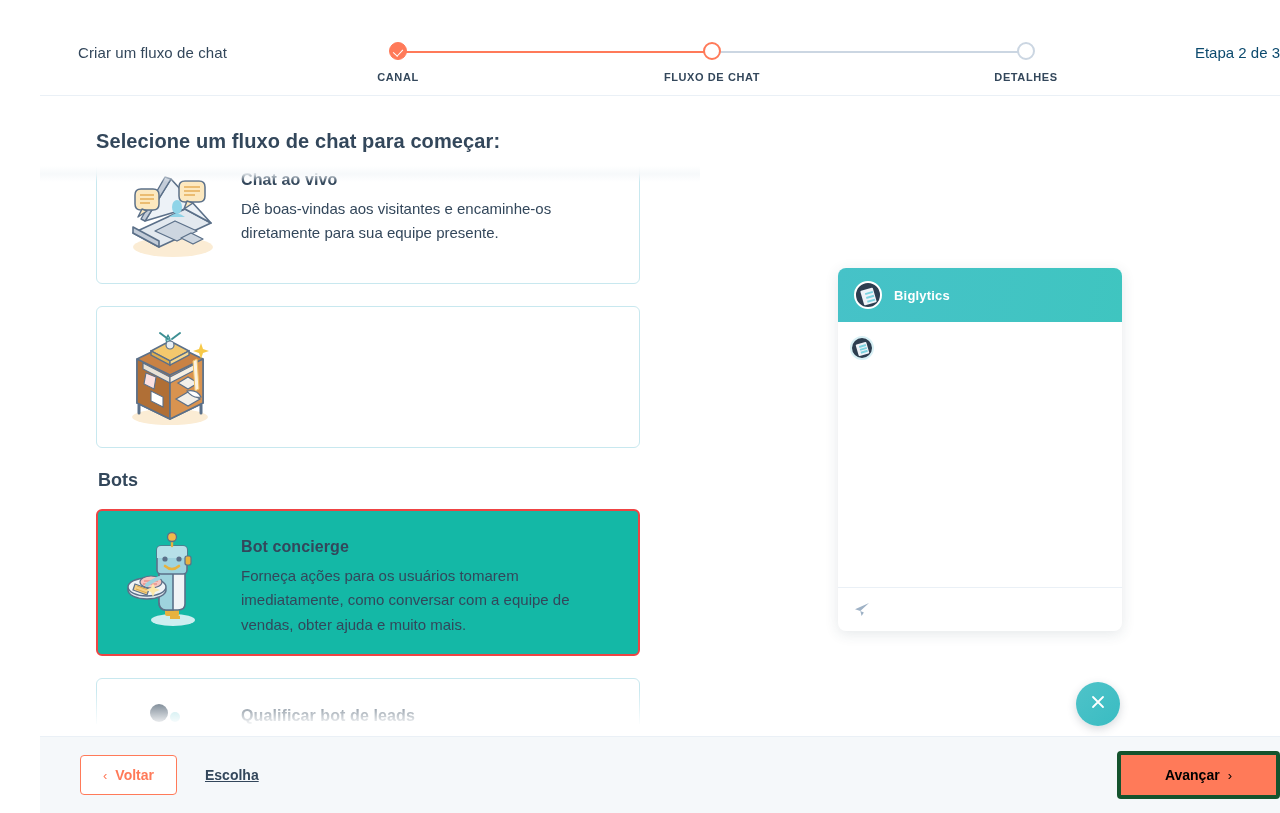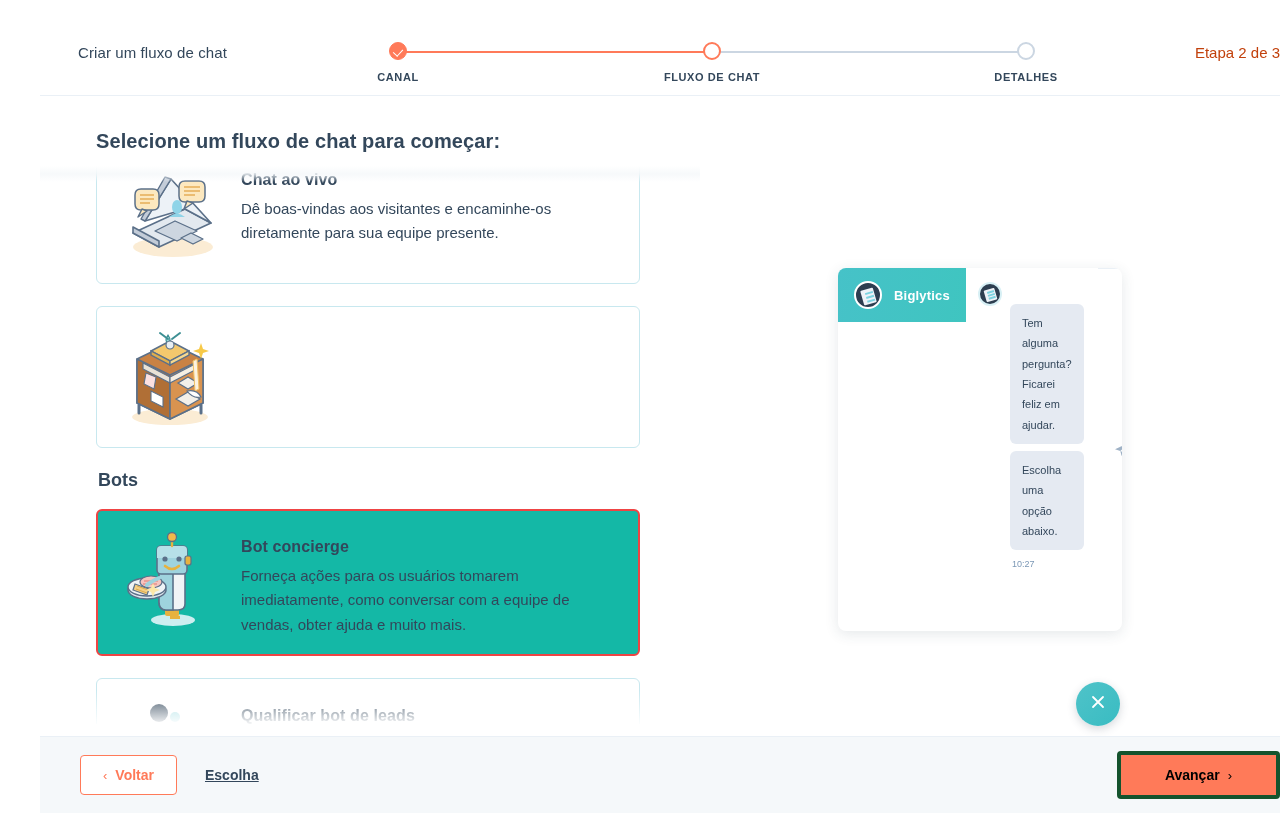--- a/index.html
+++ b/index.html
@@ -26,21 +26,21 @@
     transform: translateY(-50%);
     font-size: 15px;
     color: #33475b;
     letter-spacing: .1px;
   }
   .step-indicator {
     position: absolute;
     right: 40px; top: 52px;
     transform: translateY(-50%);
     font-size: 15px;
-    color: #c2410c;
+    color: #0c4a6e;
   }
   .stepper {
     position: absolute;
     left: 344px;
     top: 38px;
     width: 656px;
     height: 50px;
   }
   .stepper .track {
     position: absolute;
@@ -193,20 +193,21 @@
   .preview {
     position: absolute;
     left: 798px; top: 172px;
     width: 284px;
     height: 363px;
     border-radius: 8px;
     background: #fff;
     box-shadow: 0 3px 14px rgba(45,62,80,.12);
     overflow: hidden;
     display: flex;
+    flex-direction: column;
   }
   .chat-header {
     height: 54px;
     flex: 0 0 54px;
     background: linear-gradient(100deg, #46c2c8 0%, #3fc5c0 100%);
     display: flex;
     align-items: center;
     padding: 0 16px;
     gap: 12px;
   }
@@ -524,25 +525,20 @@
     <div class="fade-bottom"></div>
 
     <div class="preview">
       <div class="chat-header">
         <div class="avatar"></div>
         <div class="chat-title">Biglytics</div>
       </div>
       <div class="chat-body">
         <div class="msg-row">
           <div class="msg-avatar"></div>
-          <div class="bubbles">
-            <div class="bubble">Tem alguma pergunta? Ficarei feliz em ajudar.</div>
-            <div class="bubble">Escolha uma opção abaixo.</div>
-            <div class="chat-time">10:27</div>
-          </div>
         </div>
       </div>
       <div class="chat-footer">
         <span>
           <svg class="send-icon" viewBox="0 0 16 16" fill="none">
             <path d="M15 1 L1 7.2 L6.3 9.1 L15 1 Z M6.3 9.1 L7.6 14 L9.9 10.4 L6.3 9.1 Z" fill="#9fb2c6"></path>
           </svg>
         </span>
       </div>
     </div>

